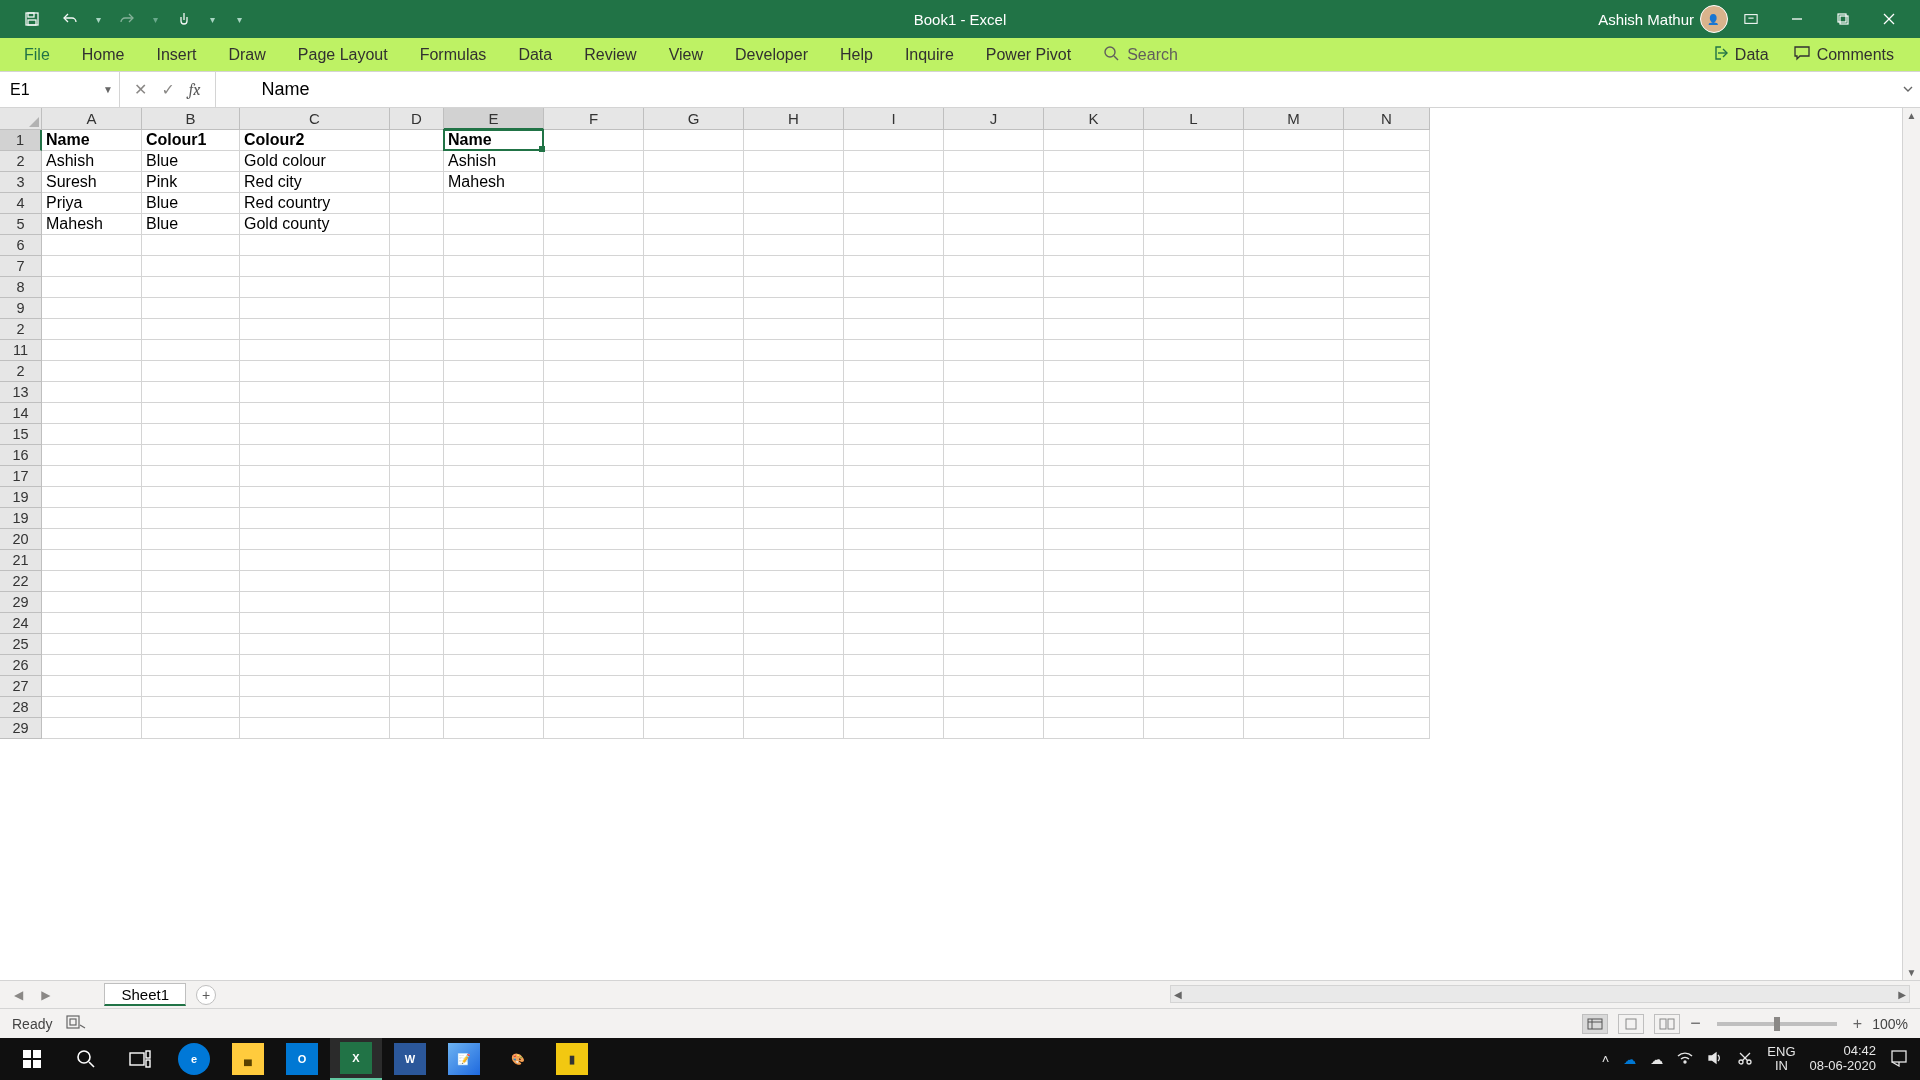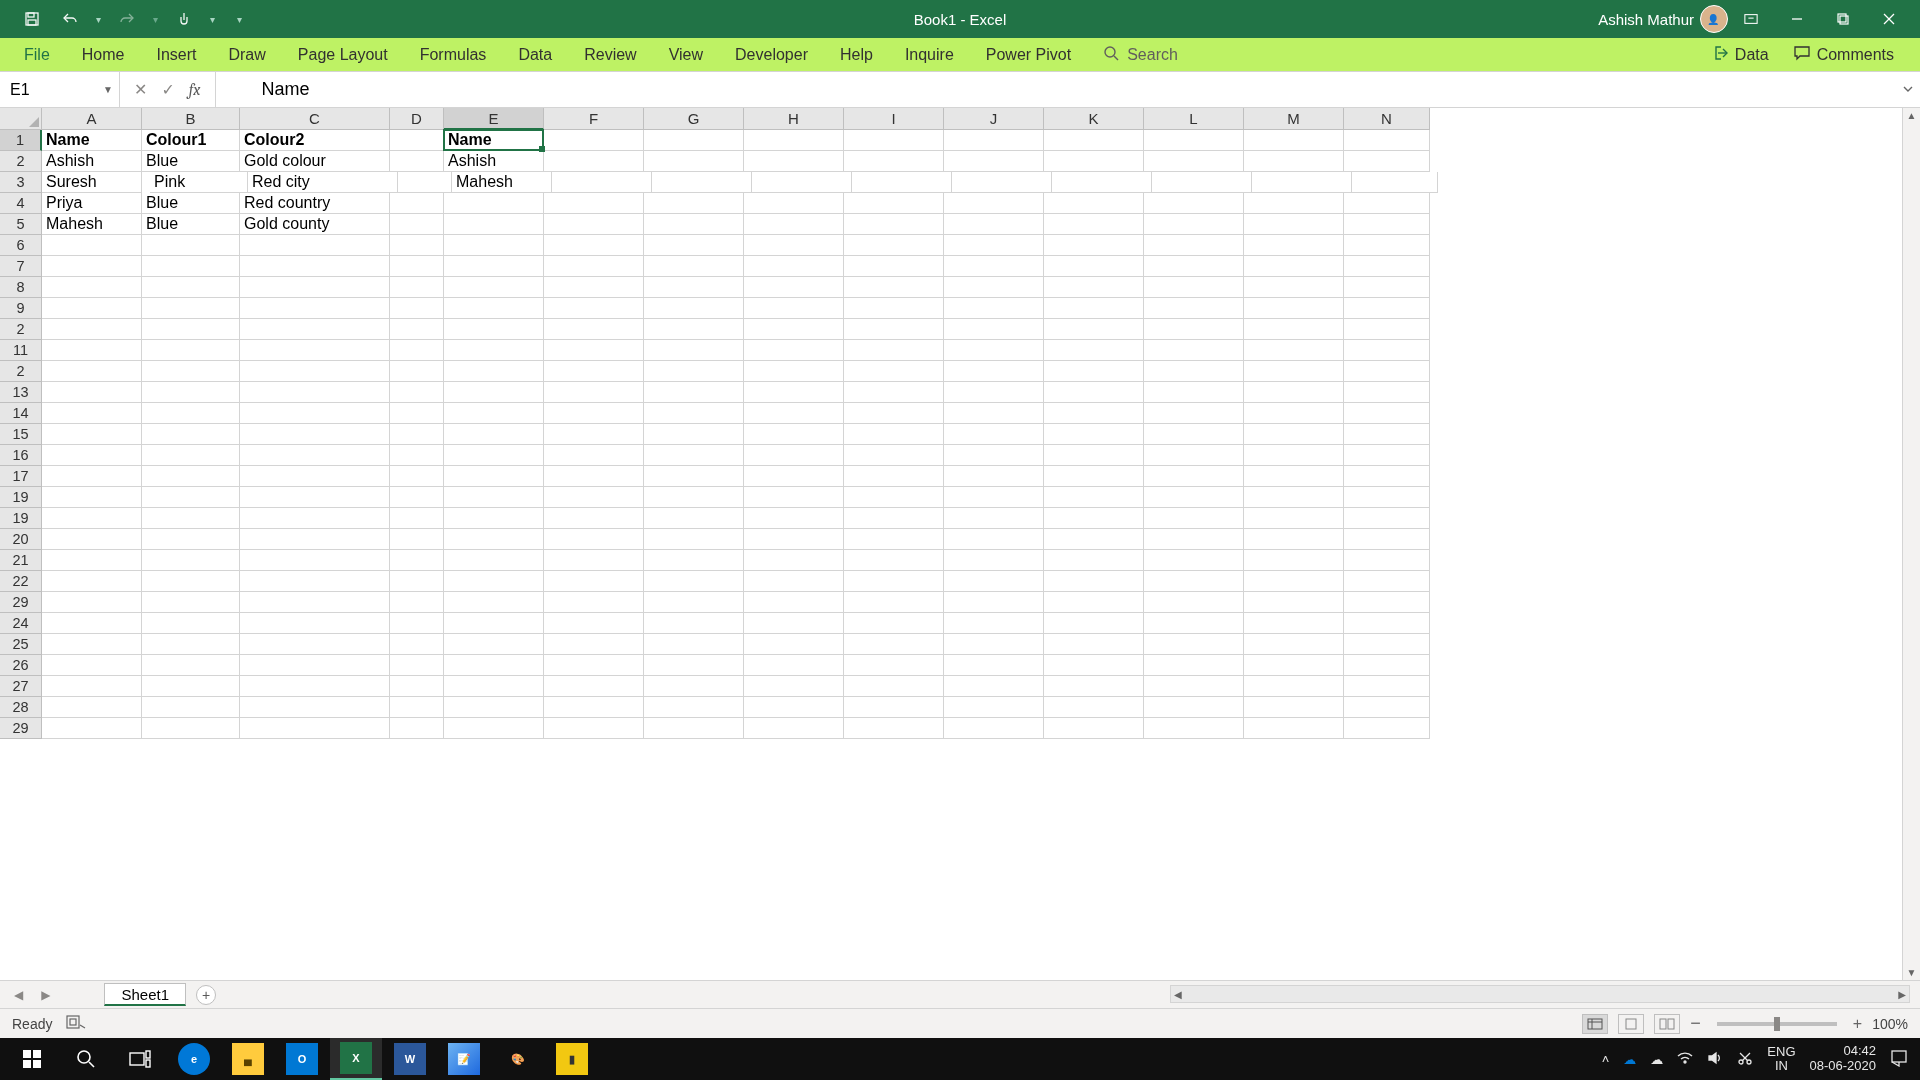--- a/index.html
+++ b/index.html
@@ -283,21 +283,21 @@
         <div class="cell" style="width: 100px;"></div>
         <div class="cell" style="width: 100px;"></div>
         <div class="cell" style="width: 100px;"></div>
         <div class="cell" style="width: 100px;"></div>
         <div class="cell" style="width: 100px;"></div>
         <div class="cell" style="width: 100px;"></div>
         <div class="cell" style="width: 86px;"></div>
       </div>
       <div class="row">
         <div class="cell" style="width: 100px;">Suresh</div>
-        <div class="cell" style="width: 98px; margin-left: 8px;">Pink</div>
+        <div class="cell" style="width: 98px;">Pink</div>
         <div class="cell" style="width: 150px;">Red city</div>
         <div class="cell" style="width: 54px;"></div>
         <div class="cell" style="width: 100px;">Mahesh</div>
         <div class="cell" style="width: 100px;"></div>
         <div class="cell" style="width: 100px;"></div>
         <div class="cell" style="width: 100px;"></div>
         <div class="cell" style="width: 100px;"></div>
         <div class="cell" style="width: 100px;"></div>
         <div class="cell" style="width: 100px;"></div>
         <div class="cell" style="width: 100px;"></div>

